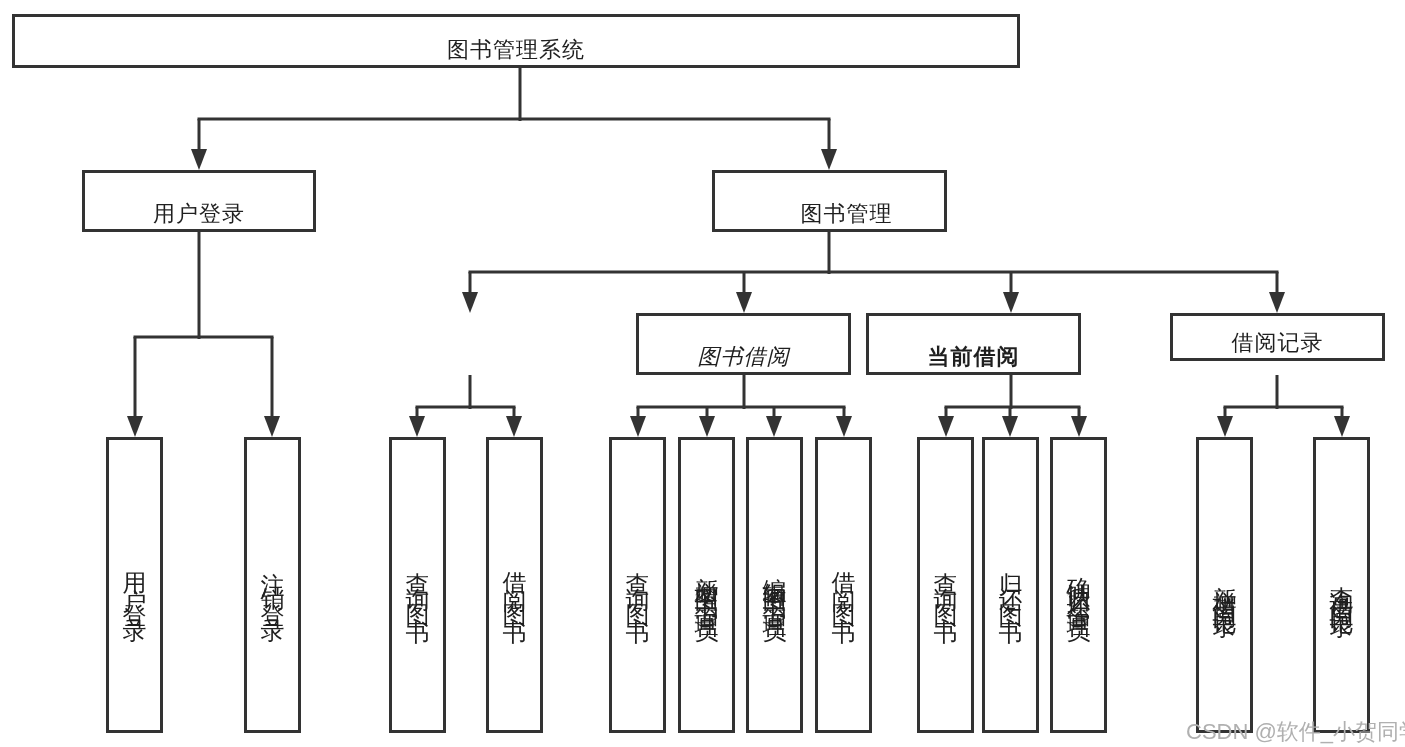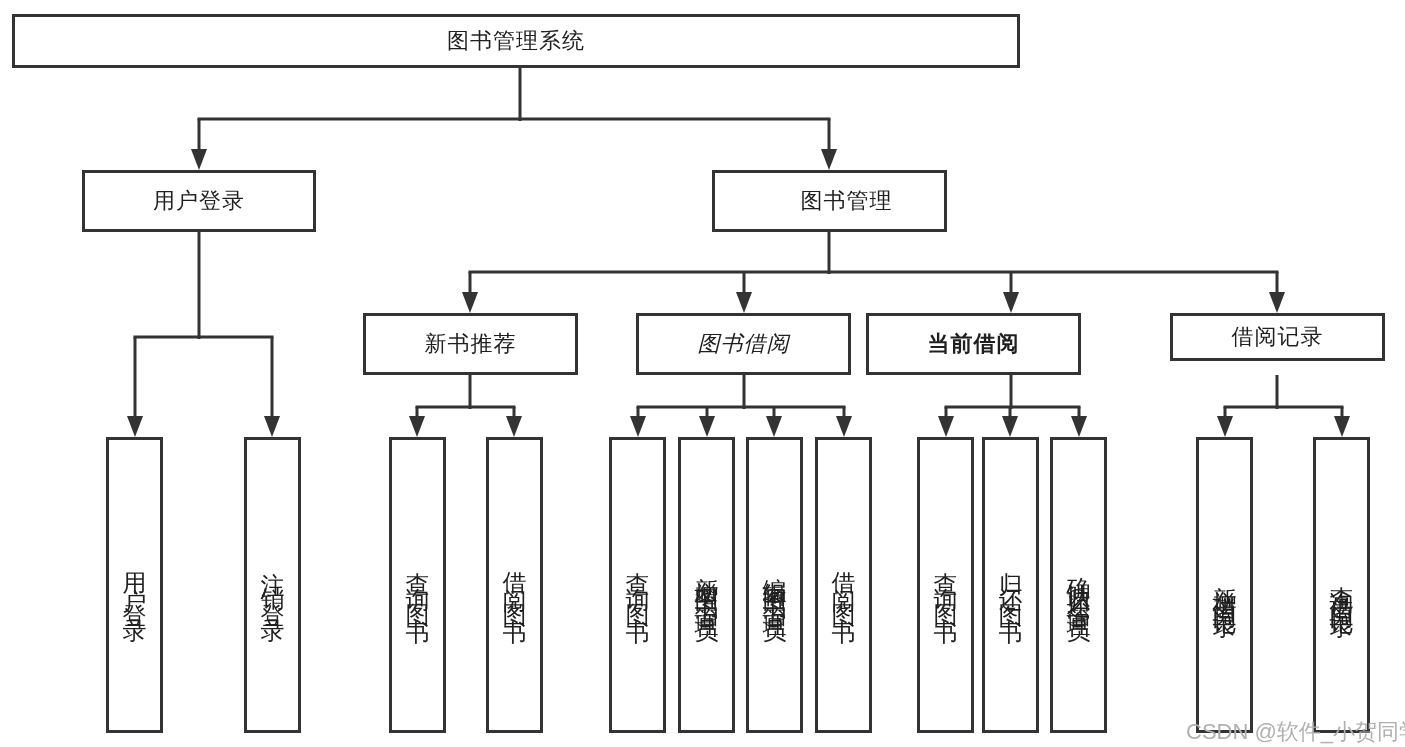--- a/index.html
+++ b/index.html
@@ -26,21 +26,21 @@
     left: 0;
     top: 0;
     pointer-events: none;
   }
   .hbox {
     position: absolute;
     box-sizing: border-box;
     border: 3px solid var(--line);
     background: var(--boxbg);
     display: flex;
-    align-items: center;
+    align-items: flex-end;
     justify-content: center;
     color: var(--text);
     font-size: 22px;
     letter-spacing: 1px;
     white-space: nowrap;
   }
   .leaf {
     position: absolute;
     top: 437px;
     width: 57px;
@@ -138,23 +138,20 @@
     <span>图书管理系统</span>
   </div>
 
   <div class="hbox" style="left:82px; top:170px; width:234px; height:62px;">
     <span>用户登录</span>
   </div>
   <div class="hbox" style="left:712px; top:170px; width:235px; height:62px;padding-left:34px;">
     <span>图书管理</span>
   </div>
 
-  <div class="hbox" style="left:363px; top:313px; width:215px; height:62px;">
-    <span>新书推荐</span>
-  </div>
   <div class="hbox" style="left:636px; top:313px; width:215px; height:62px;font-style:italic;">
     <span>图书借阅</span>
   </div>
   <div class="hbox" style="left:866px; top:313px; width:215px; height:62px;font-weight:bold;">
     <span>当前借阅</span>
   </div>
   <div class="hbox" style="left:1170px; top:313px; width:215px; height:48px;">
     <span>借阅记录</span>
   </div>
 

